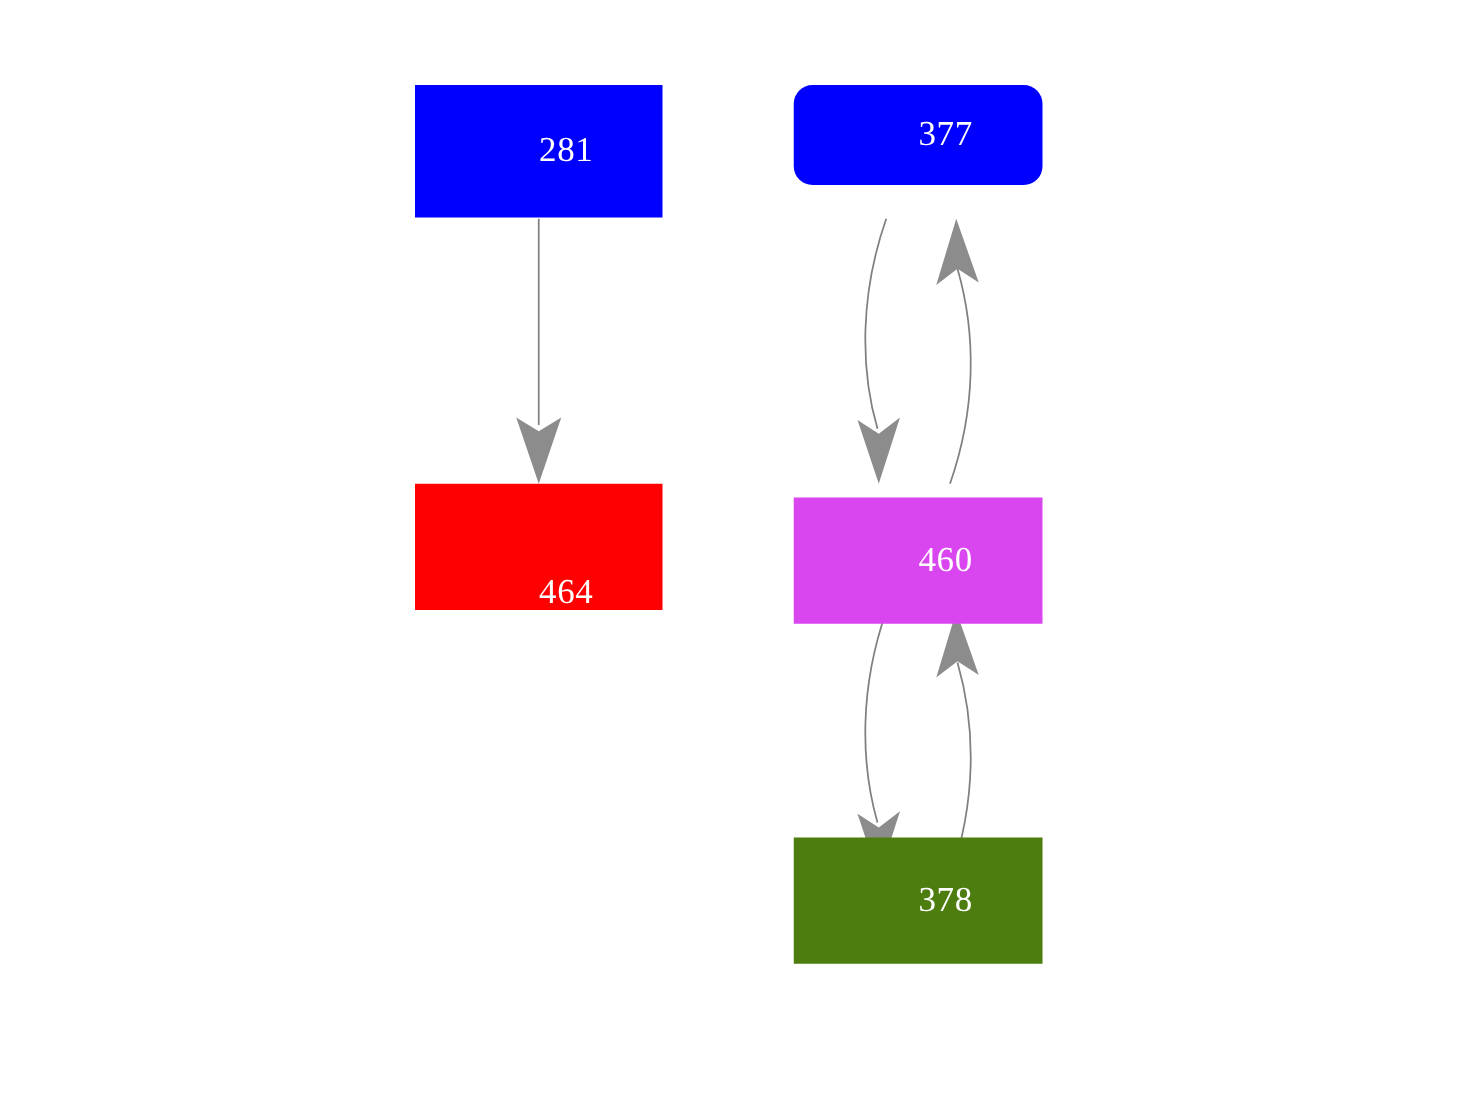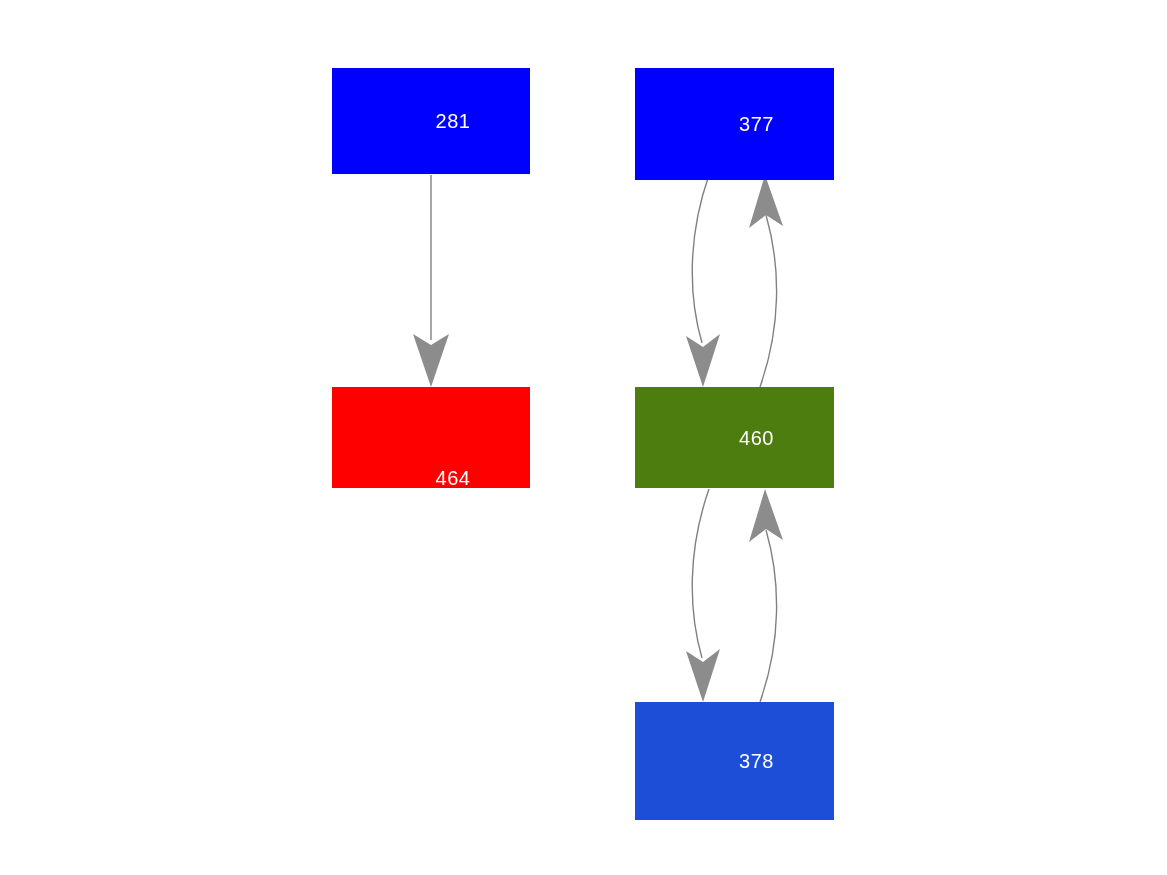--- a/index.html
+++ b/index.html
@@ -31,22 +31,22 @@
     justify-content: center;
     box-sizing: border-box;
     color: #ffffff;
     font-size: 30px;
     line-height: 1;
     letter-spacing: 0.5px;
     user-select: none;
   }
   .node-label {
     color: #ffffff;
-    font-size: 20px;
-    font-family: Liberation Sans, sans-serif;
+    font-size: 28px;
+    font-family: Liberation Serif, serif;
     margin-left: 44px;
   }
   .edge-line {
     fill: none;
     stroke: #808080;
     stroke-width: 1.4;
   }
   .edge-head {
     fill: #8c8c8c;
     stroke: none;
@@ -82,29 +82,29 @@
     <g>
       <path class="edge-line" d="M 760 702 C 781 642 781 582 766 530"></path>
       <path class="edge-head" d="M 765 489 L 783 540 L 766 529 L 749 542 Z"></path>
     </g>
   </svg>
 
   <div class="node" style="left:332px; top:68px; width:198px; height:106px; background:#0000ff;">
     <span class="node-label">281</span>
   </div>
 
-  <div class="node" style="left:635px; top:68px; width:199px; height:112px; background:#0000ff;">
+  <div class="node" style="left:635px; top:68px; width:199px; height:80px; background:#0000ff;border-radius:15px;">
     <span class="node-label">377</span>
   </div>
 
   <div class="node" style="left:332px; top:387px; width:198px; height:101px; background:#ff0000;align-items:flex-end;">
     <span class="node-label">464</span>
   </div>
 
-  <div class="node" style="left:635px; top:387px; width:199px; height:101px; background:#4d7c0f;justify-content:center;">
+  <div class="node" style="left:635px; top:398px; width:199px; height:101px; background:#d946ef;justify-content:center;">
     <span class="node-label">460</span>
   </div>
 
-  <div class="node" style="left:635px; top:702px; width:199px; height:118px; background:#1d4ed8;">
+  <div class="node" style="left:635px; top:670px; width:199px; height:101px; background:#4d7c0f;">
     <span class="node-label">378</span>
   </div>
 
 </div>
 
 </body></html>

